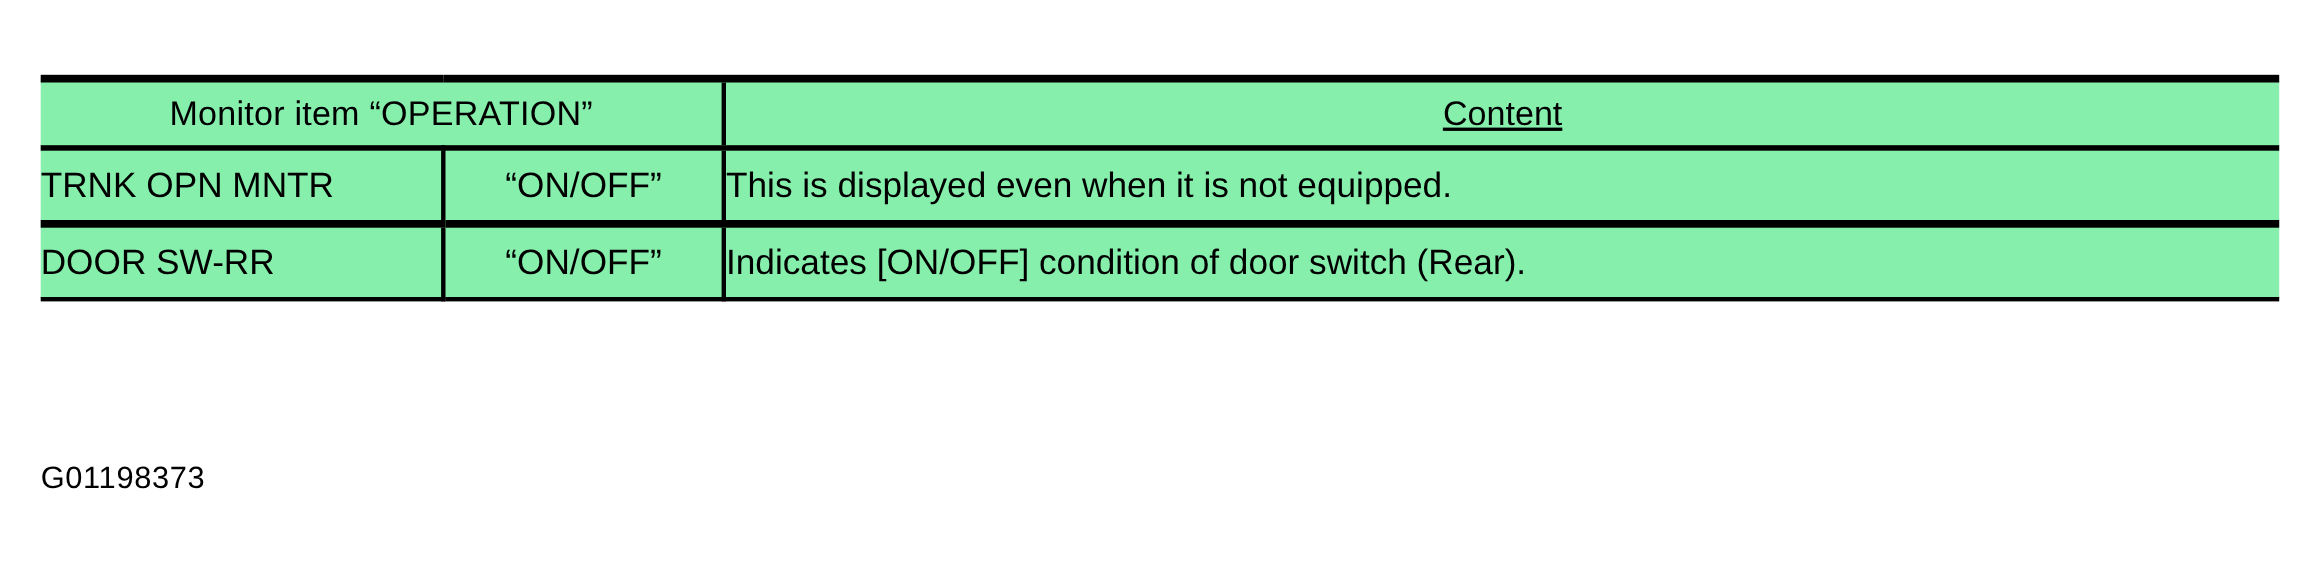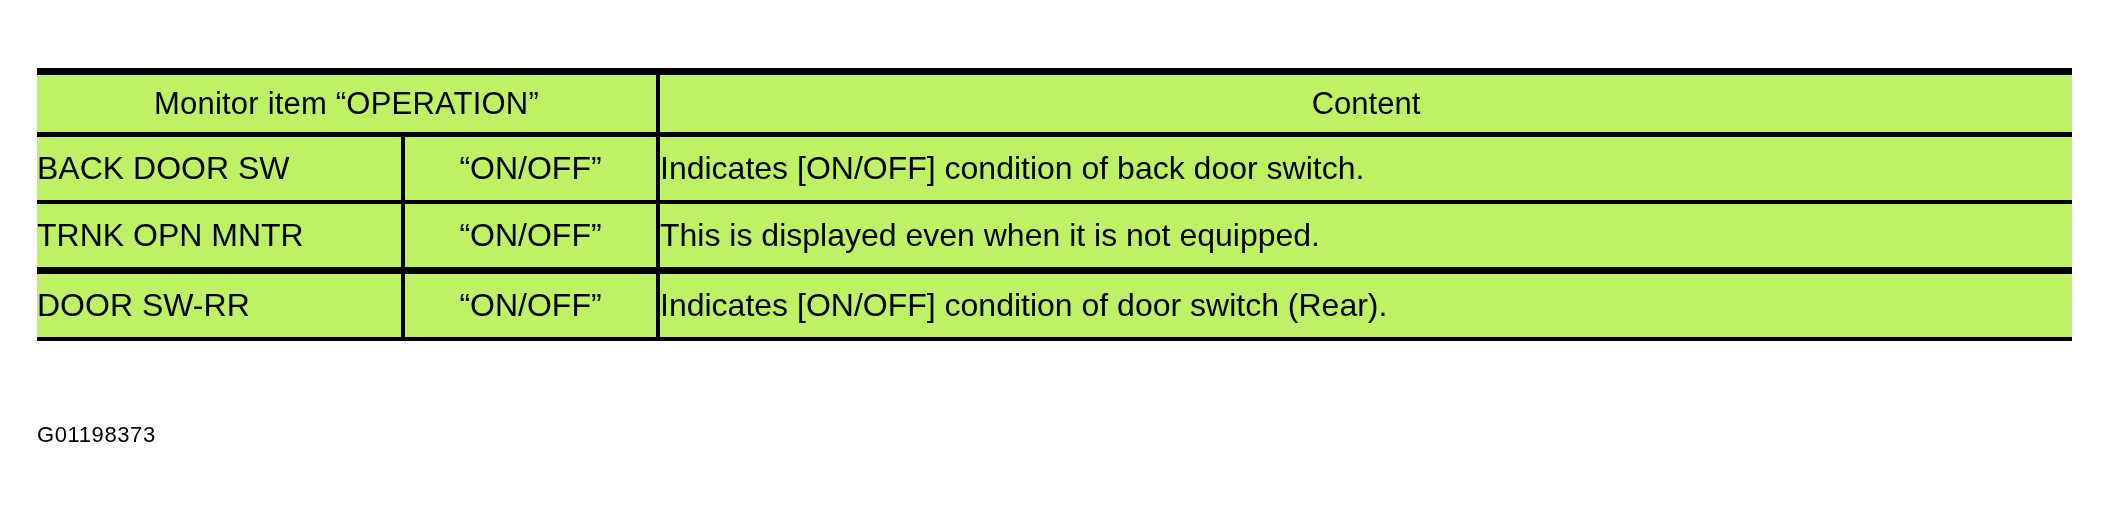--- a/index.html
+++ b/index.html
@@ -38,21 +38,21 @@
     table-layout: fixed;
     width: 2035px;
   }
 
   table.monitor-table td,
   table.monitor-table th {
     padding: 0;
     margin: 0;
     vertical-align: middle;
     font-weight: normal;
-    background: #bef264;
+    background: #86efac;
   }
 
   
   col.c-item    { width: 366px; }
   col.c-value   { width: 255px; }
   col.c-content { width: 1414px; }
 
   
   tr.header-row > * {
     border-top: 7px solid #000;      
@@ -77,20 +77,21 @@
     letter-spacing: 0.2px;
     line-height: 57px;
     white-space: nowrap;
   }
   .cell-head-content {
     height: 57px;
     text-align: center;
     font-size: 31px;
     line-height: 57px;
     white-space: nowrap;
+    text-decoration: underline;
   }
   .cell-item {
     height: 63px;
     text-align: left;
     padding-left: 22px;
     font-size: 32px;
     line-height: 63px;
     white-space: nowrap;
   }
   .cell-value {
@@ -107,21 +108,21 @@
     font-size: 32px;
     line-height: 63px;
     white-space: nowrap;
   }
 
   
   .caption {
     position: absolute;
     left: 37px;
     top: 422px;
-    font-size: 22px;
+    font-size: 28px;
     line-height: 26px;
     letter-spacing: 0.6px;
     white-space: nowrap;
   }
 </style>
 </head>
 <body>
 
 <div class="page">
 
@@ -134,25 +135,20 @@
       </colgroup>
       <thead>
         <tr class="header-row">
           <th class="cell-head v-right-strong" colspan="2">Monitor item “OPERATION”</th>
           <th class="cell-head-content">Content</th>
         </tr>
       </thead>
       <tbody>
 
 
-        <tr class="data-row">
-          <td class="cell-item v-right-thin">BACK DOOR SW</td>
-          <td class="cell-value v-right-strong">“ON/OFF”</td>
-          <td class="cell-content">Indicates [ON/OFF] condition of back door switch.</td>
-        </tr>
 
         <tr class="data-row last-row">
           <td class="cell-item v-right-thin">TRNK OPN MNTR</td>
           <td class="cell-value v-right-strong">“ON/OFF”</td>
           <td class="cell-content">This is displayed even when it is not equipped.</td>
         </tr>
 
         <tr class="data-row">
           <td class="cell-item v-right-thin">DOOR SW-RR</td>
           <td class="cell-value v-right-strong">“ON/OFF”</td>

